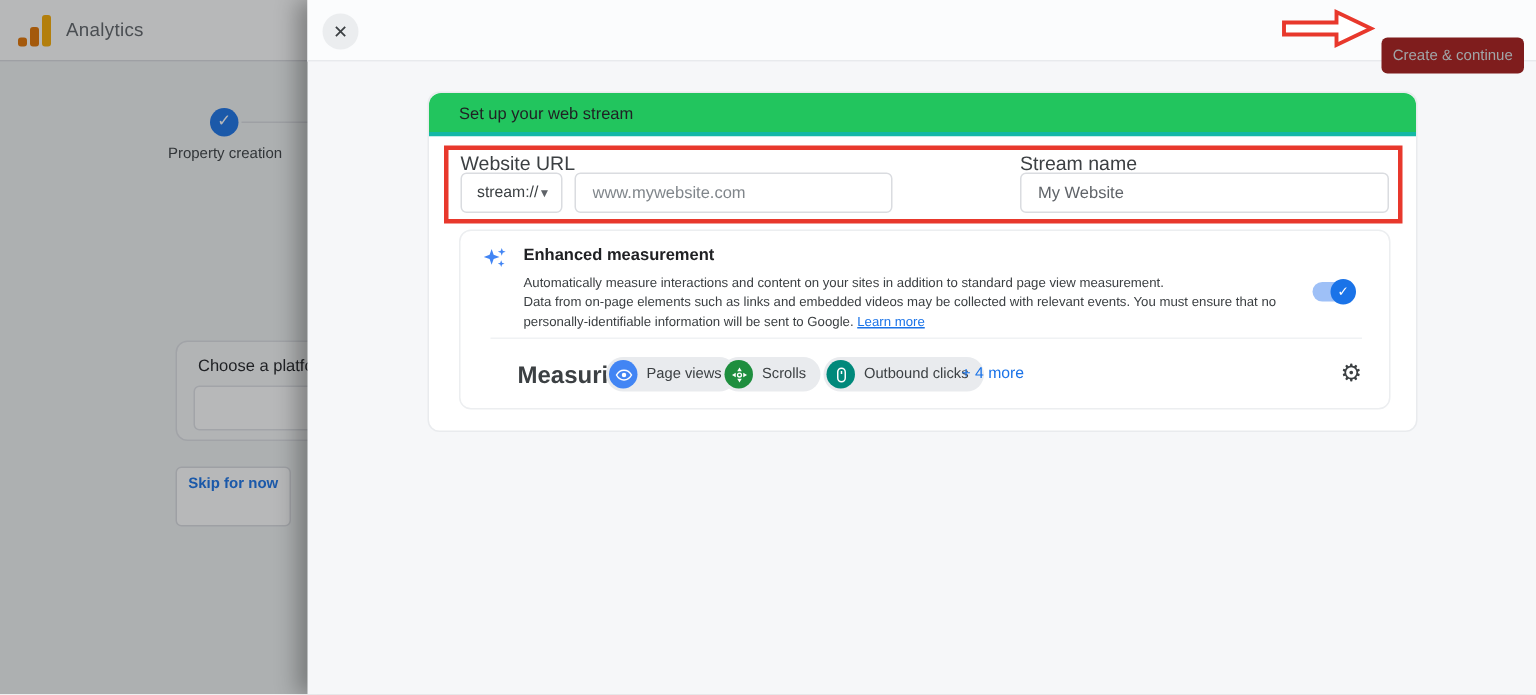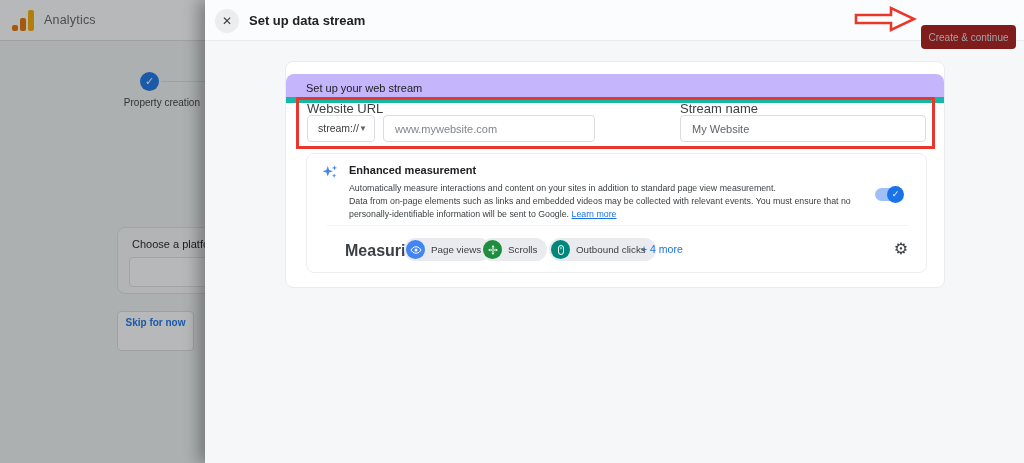--- a/index.html
+++ b/index.html
@@ -11,37 +11,37 @@
   .underlay { position:absolute; inset:0; background:#f1f3f4; }
   .u-topbar { position:absolute; left:0; top:0; width:100%; height:41px; background:#ffffff; border-bottom:1px solid #dadce0; }
   .ga-logo { position:absolute; left:12px; top:9px; width:26px; height:23px; }
   .ga-logo i { position:absolute; bottom:1px; border-radius:2px; }
   .ga-dot  { left:0;  width:6px; height:6px;  background:#E37400; border-radius:50%; }
   .ga-bar1 { left:8px;  width:6px; height:13px; background:#E37400; }
   .ga-bar2 { left:16px; width:6px; height:21px; background:#F9AB00; }
   .u-brand { position:absolute; left:44px; top:0; line-height:41px; font-size:12.5px; color:#5f6368; letter-spacing:.2px; }
   .step-circle { position:absolute; left:140px; top:72px; width:19px; height:19px; border-radius:50%; background:#1a73e8; color:#fff; font-size:11px; line-height:19px; text-align:center; }
   .step-line { position:absolute; left:161px; top:81px; width:70px; height:1px; background:#dadce0; }
-  .step-label { position:absolute; left:100px; top:97px; width:100px; text-align:right; font-size:10px; color:#3c4043; }
+  .step-label { position:absolute; left:100px; top:97px; width:100px; text-align:center; font-size:10px; color:#3c4043; }
   .platform-card { position:absolute; left:117px; top:227px; width:160px; height:67px; background:#f8f9fa; border:1px solid #dfe1e5; border-radius:8px; }
   .platform-title { position:absolute; left:14px; top:10px; font-size:11px; color:#202124; white-space:nowrap; }
   .platform-box { position:absolute; left:11px; top:29px; width:130px; height:30px; background:#ffffff; border:1px solid #e0e2e6; border-radius:4px; }
   .skip-btn { position:absolute; left:117px; top:311px; width:77px; height:40px; background:#ffffff; border:1px solid #dadce0; border-radius:4px; font-size:10px; font-weight:bold; color:#1a73e8; text-align:center; line-height:22px; }
   .scrim { position:absolute; inset:0; background:rgba(32,33,36,0.32); }
 
   
   .dialog { position:absolute; left:205px; top:0; width:819px; height:463px; background:#f6f7f9; box-shadow:-7px 0 14px rgba(0,0,0,0.30); }
   .d-header { position:absolute; left:0; top:0; width:100%; height:41px; background:#fbfcfd; border-bottom:1px solid #e8eaed; }
   .close-btn { position:absolute; left:10px; top:9px; width:24px; height:24px; border-radius:50%; background:#ebedef; color:#3c4043; font-size:12px; line-height:24px; text-align:center; cursor:pointer; }
   .d-title { position:absolute; left:44px; top:0; line-height:41px; font-size:13px; font-weight:bold; color:#202124; }
   .create-btn { position:absolute; left:716px; top:8px; width:95px; height:24px; background:#7f1d1d; border:none; border-radius:4px; font-size:10px; color:#a1a5a8; font-family:"Liberation Sans",sans-serif;margin-top:17px; }
 
   
   .card { position:absolute; left:80px; top:61px; width:660px; height:227px; background:#ffffff; border:1px solid #e9ebee; border-radius:8px; }
-  .card-header { position:absolute; left:0; top:12px; width:100%; height:29px; background:#c4b5fd; border-bottom:6px solid #14b8a6; border-radius:8px 8px 0 0; }
+  .card-header { position:absolute; left:0; top:0; width:100%; height:29px; background:#22c55e; border-bottom:3px solid #14b8a6; border-radius:8px 8px 0 0; }
   .card-header span { position:absolute; left:20px; line-height:29px; font-size:11px; color:#202124; }
 
   .field-label { position:absolute; font-size:13px; color:#3c4043; }
   .lbl-url { left:21px; top:39px; }
   .lbl-stream { left:394px; top:39px; }
   .proto-select { position:absolute; left:21px; top:53px; width:68px; height:27px; background:#fff; border:1px solid #dadce0; border-radius:4px; cursor:pointer; }
   .proto-select .val { position:absolute; left:10px; line-height:25px; font-size:10.5px; color:#3c4043; }
   .proto-select .caret { position:absolute; right:7px; top:0; line-height:25px; font-size:8px; color:#5f6368; }
   .txt-input { position:absolute; height:27px; background:#fff; border:1px solid #dadce0; border-radius:4px; font-family:"Liberation Sans",sans-serif; font-size:11px; color:#5f6368; padding:0 11px; outline:none; }
   .inp-url { left:97px; top:53px; width:212px; }
@@ -91,21 +91,20 @@
       <div class="platform-title">Choose a platform</div>
       <div class="platform-box"></div>
     </div>
     <div class="skip-btn">Skip for now</div>
     <div class="scrim"></div>
   </div>
 
   <div class="dialog">
     <div class="d-header">
       <div class="close-btn">✕</div>
-      <div class="d-title">Set up data stream</div>
       <button class="create-btn">Create &amp; continue</button>
       <svg class="anno-arrow" viewBox="0 0 64 28">
         <polygon points="3,10 38,10 38,3 61,14 38,25 38,18 3,18" fill="#ffffff" stroke="#e8382c" stroke-width="2.6" stroke-linejoin="miter"></polygon>
       </svg>
     </div>
 
     <div class="card">
       <div class="card-header">
         <span>Set up your web stream</span>
       </div>

